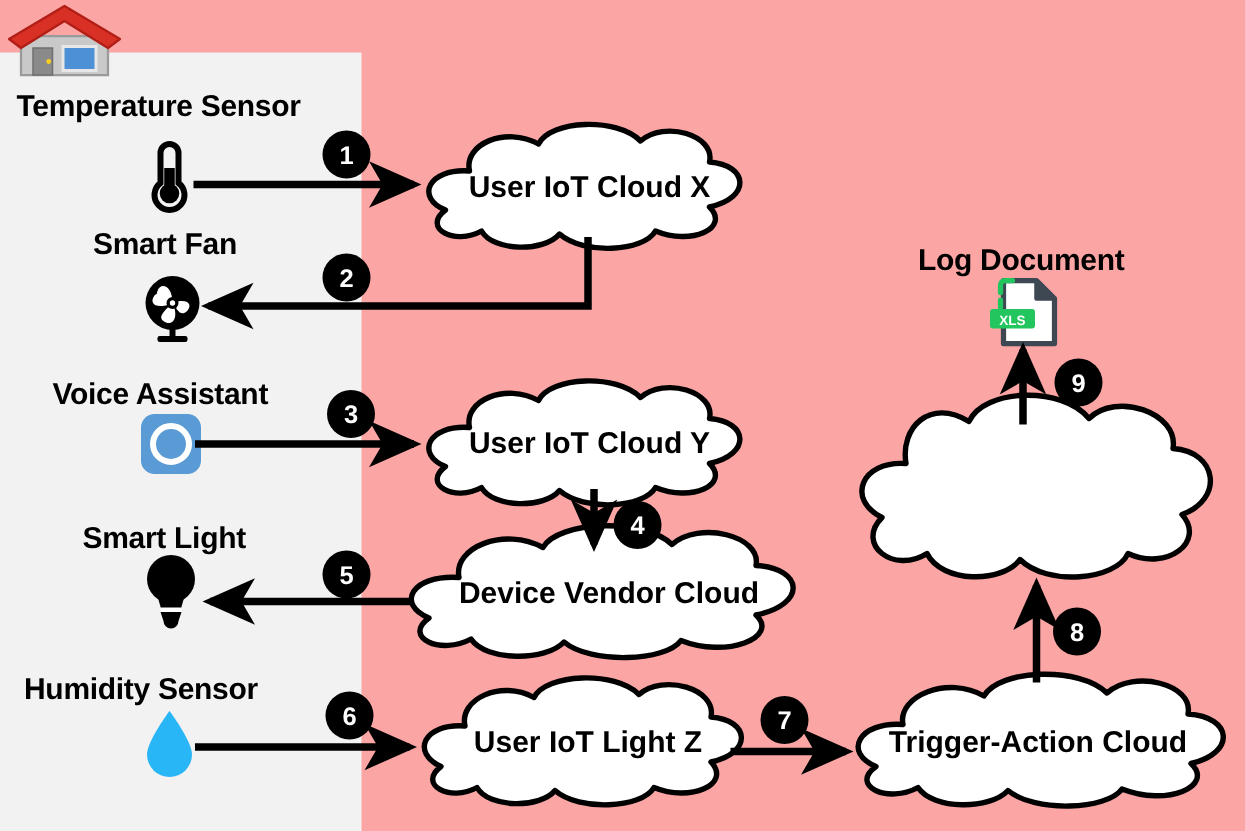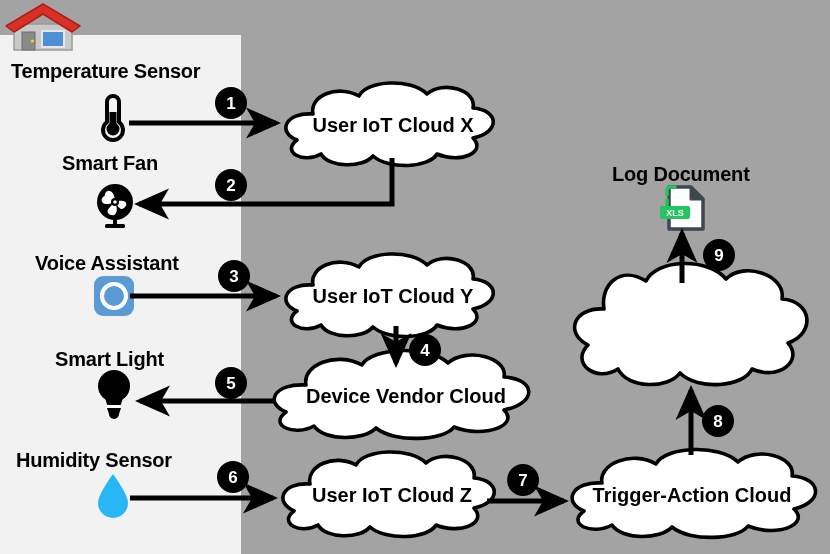--- a/index.html
+++ b/index.html
@@ -1,19 +1,19 @@
 <!DOCTYPE html>
 <html><head>
 <meta charset="utf-8">
 <style>
   html,body{margin:0;padding:0;background:#ffffff;}
   #stage{
     position:relative;
     width:830px;height:554px;
-    background:#a3a3a3;
+    background:#fca5a5;
     font-family:"Liberation Sans", sans-serif;
     overflow:hidden;
   }
   
   #home-zone{
     position:absolute;left:0;top:35px;width:241px;height:519px;
     background:#f2f2f2;
   }
   
   .label{
@@ -194,21 +194,21 @@
                C14 27 6 47 26 56
                C10 68 32 80 50 70
                C58 84 92 84 102 72
                C118 86 160 84 168 70
                C192 80 220 68 206 53
                C234 47 232 25 206 23
                C210 4 174 -6 158 8
                C142 -8 96 -6 88 10
                C66 -2 38 11 42 29 Z" fill="#ffffff" stroke="#000000" stroke-width="3.6" stroke-linejoin="round"></path>
     </svg>
-    <div class="cloud-text" style="top:29px;">User IoT Cloud Z</div>
+    <div class="cloud-text" style="top:29px;">User IoT Light Z</div>
   </div>
 
   <div class="cloud" style="left:556px;top:452px;width:272px;height:84px;">
     <svg width="272" height="84" viewBox="0 0 272 84">
       <path d="M46 31
                C16 29 6 50 28 59
                C10 72 36 84 56 73
                C66 88 104 88 116 75
                C134 90 182 88 192 74
                C222 86 254 72 238 57

